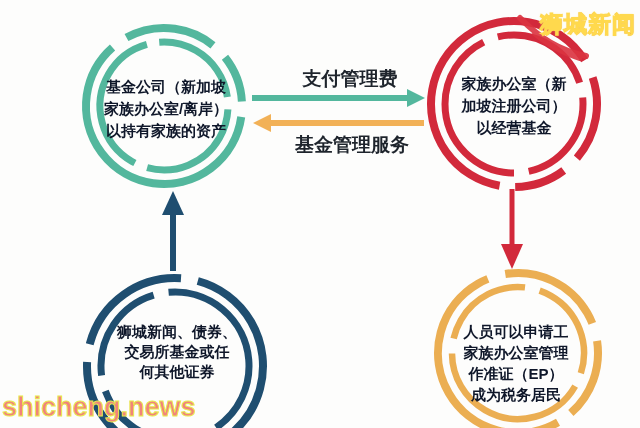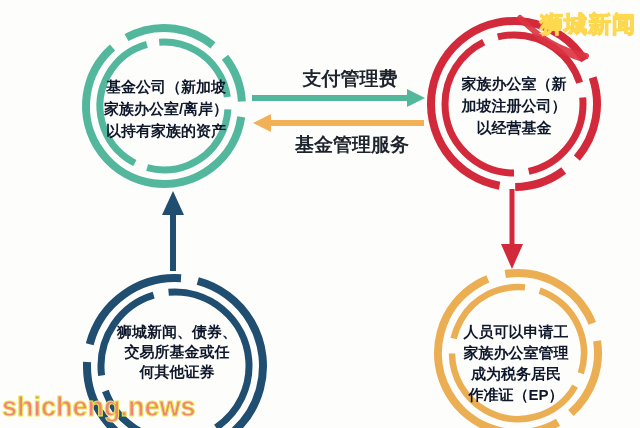--- a/index.html
+++ b/index.html
@@ -102,22 +102,22 @@
 
   <div class="node-label lbl-bl">
     <span>狮城新闻、债券、</span>
     <span>交易所基金或任</span>
     <span>何其他证券</span>
   </div>
 
   <div class="node-label lbl-br">
     <span>人员可以申请工</span>
     <span>家族办公室管理</span>
+    <span>作准证（EP）</span>
     <span>成为税务居民</span>
-    <span>作准证（EP）</span>
   </div>
 
   <div class="edge-label lbl-pay">支付管理费</div>
   <div class="edge-label lbl-svc">基金管理服务</div>
 
   <div class="logo">狮城新闻</div>
   <div class="site">shicheng.news</div>
 
 </div>
 

